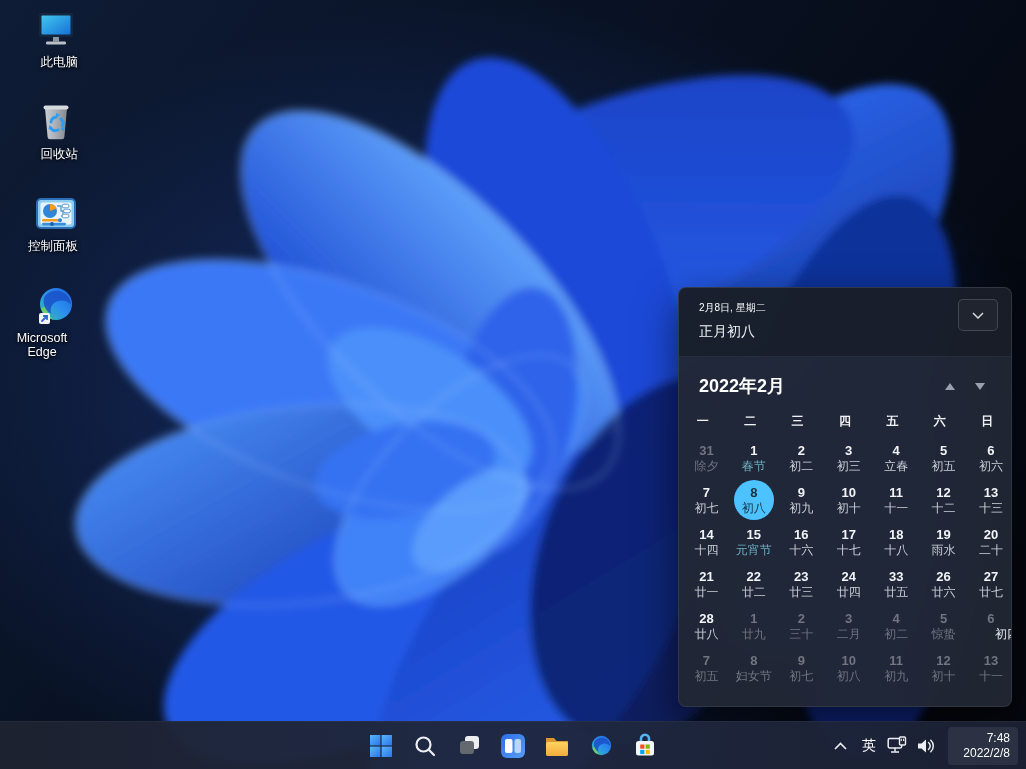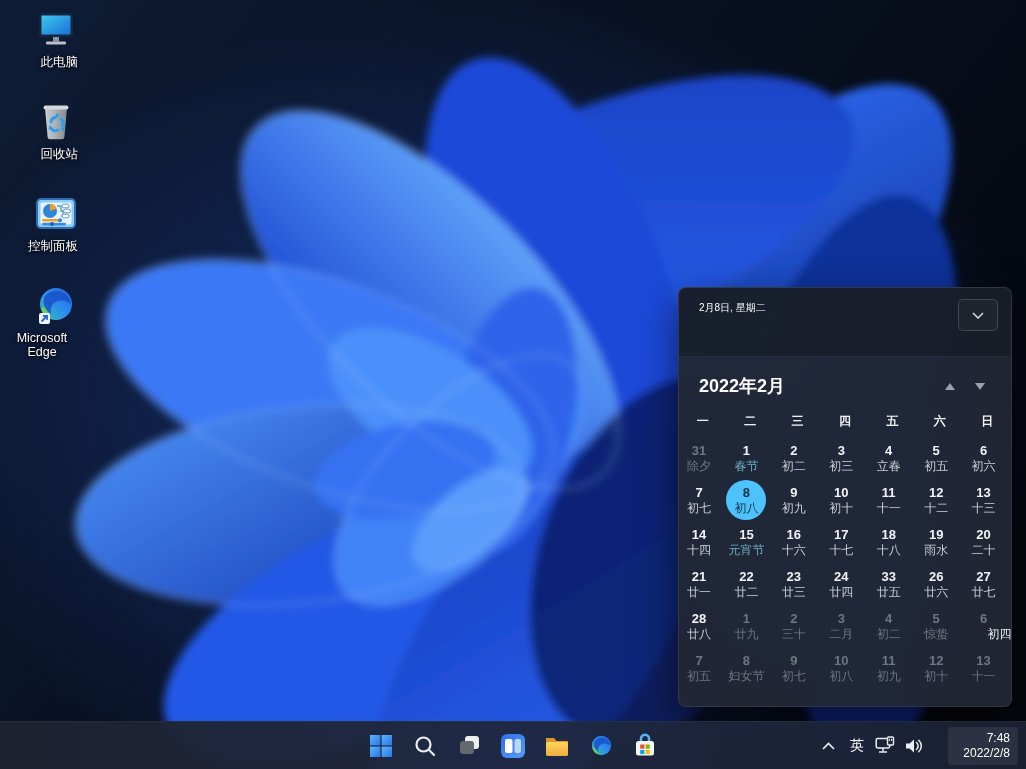--- a/index.html
+++ b/index.html
@@ -44,21 +44,21 @@
     border:1px solid rgba(255,255,255,.16);border-radius:5px;
     background:rgba(255,255,255,.03);
     display:flex;align-items:center;justify-content:center;cursor:pointer;
   }
   .month-bar{display:flex;align-items:center;padding:17px 16px 0 20px;}
   .month-label{flex:1;font-size:18px;font-weight:bold;color:#ffffff;}
   .nav-btn{width:30px;height:24px;display:flex;align-items:center;justify-content:center;cursor:pointer;}
   .weekday-row{display:grid;grid-template-columns:repeat(7,1fr);margin-top:15px;}
   .weekday{text-align:center;font-size:12px;font-weight:bold;color:#f0f2f5;}
   .cal-grid{display:grid;grid-template-columns:repeat(7,1fr);margin-top:7px;}
-  .cal-cell{height:42px;display:flex;align-items:center;justify-content:flex-start;}
+  .cal-cell{height:42px;display:flex;align-items:center;justify-content:flex-end;}
   .cell-inner{
     width:40px;height:40px;border-radius:50%;
     display:flex;flex-direction:column;align-items:center;justify-content:center;line-height:1;
   }
   .day-num{font-size:13px;font-weight:bold;color:#f2f4f7;}
   .day-lunar{font-size:12px;color:#ccd0d7;margin-top:3px;white-space:nowrap;}
   .muted .day-num,.muted .day-lunar{color:#6f7681;}
   .holiday .day-lunar{color:#6cb0c2;}
   .lunar-bright .day-lunar{color:#e9ecf0;margin-left:32px;}
   .selected .cell-inner{background:#4cc2ff;}
@@ -80,21 +80,21 @@
   .tray{
     position:absolute;right:0;top:0;height:100%;
     display:flex;align-items:center;padding-right:8px;
   }
   .tray-btn{height:36px;display:flex;align-items:center;justify-content:center;border-radius:4px;cursor:pointer;}
   .tray-chevron{width:28px;}
   .tray-ime{width:30px;font-size:14px;color:#fff;}
   .tray-net{width:27px;}
   .tray-vol{width:29px;}
   .clock-box{
-    margin-left:20px;width:70px;height:38px;border-radius:4px;
+    margin-left:8px;width:70px;height:38px;border-radius:4px;
     background:rgba(255,255,255,.08);
     display:flex;flex-direction:column;align-items:flex-end;justify-content:center;
     padding-right:8px;box-sizing:border-box;cursor:pointer;
   }
   .clock-time,.clock-date{font-size:12px;line-height:15px;color:#ffffff;}
 </style>
 </head>
 <body>
 
 <svg class="wallpaper" viewBox="0 0 1026 769" width="1026" height="769">
@@ -240,20 +240,21 @@
       </g>
     </svg>
     <span class="dlabel">Microsoft Edge</span>
   </div>
 
 </div>
 
 <div class="calendar-flyout">
   <div class="cal-header">
     <div class="cal-date-line">2月8日, 星期二</div>
+    <div class="cal-lunar-line">正月初八</div>
     <div class="collapse-btn">
       <svg width="12" height="7" viewBox="0 0 12 7">
         <polyline points="1,1 6,6 11,1" fill="none" stroke="#d6d9de" stroke-width="1.5"></polyline>
       </svg>
     </div>
   </div>
 
   <div class="month-bar">
     <span class="month-label">2022年2月</span>
     <span class="nav-btn">

